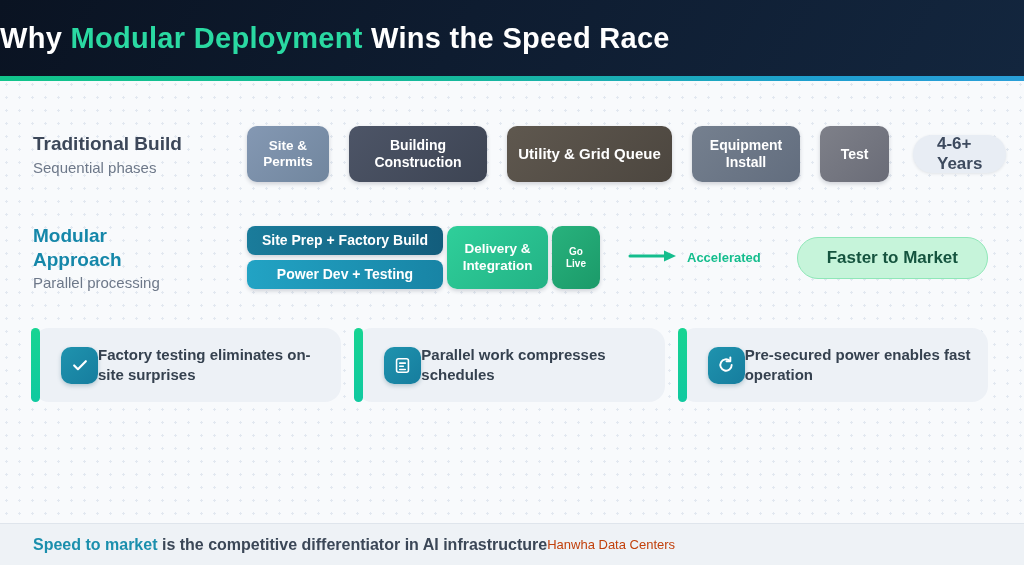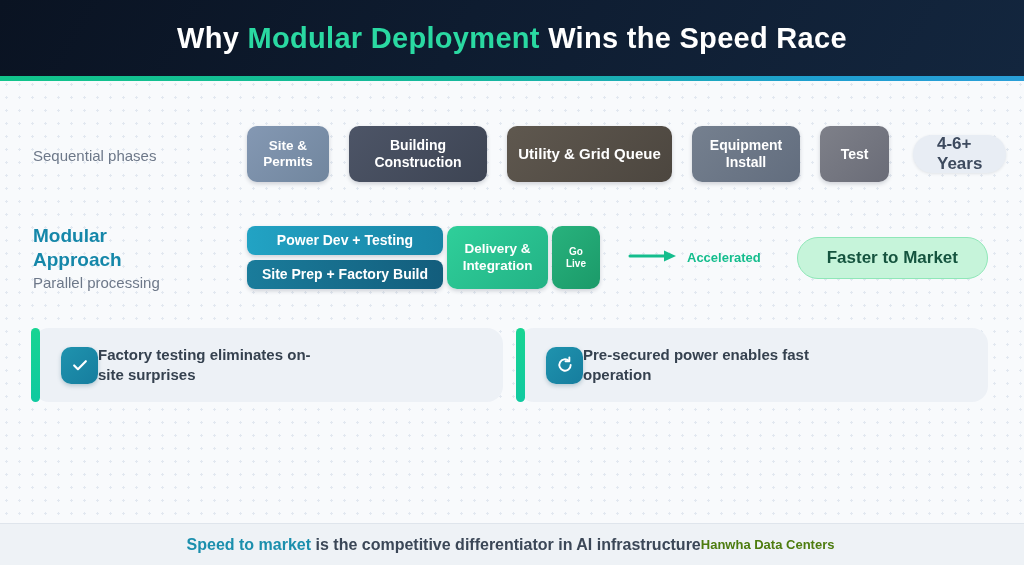--- a/index.html
+++ b/index.html
@@ -8,21 +8,21 @@
 
   .slide {
     position:relative; width:1024px; height:565px; overflow:hidden;
     background-color:#f8fafc;
     background-image:radial-gradient(circle, #e2e8f0 1px, transparent 1.3px);
     background-size:13px 13px;
   }
 
   
   .header {
-    height:76px; display:flex; align-items:center; justify-content:center;
+    height:76px; display:flex; align-items:center; justify-content:flex-start;
     background:linear-gradient(120deg,#0a1322 0%,#0e1c30 45%,#13263e 100%);
     position:relative;
   }
   .header h1 { font-size:29px; font-weight:700; color:#ffffff; letter-spacing:0.3px; }
   .header .hl { color:#2ad9a2; }
   .accent-bar {
     height:5px;
     background:linear-gradient(90deg,#12c48b 0%,#16b89c 45%,#1f9fd0 80%,#2a9fd8 100%);
   }
 
@@ -87,61 +87,62 @@
     background:linear-gradient(135deg,#1f93ae,#167d9e);
     display:flex; align-items:center; justify-content:center;
     box-shadow:0 2px 4px rgba(20,80,100,0.25);
   }
   .card-text { font-size:15px; font-weight:600; color:#35414f; line-height:1.35; max-width:236px; }
 
   
   .footer {
     position:absolute; left:0; right:0; bottom:0; height:42px;
     background:#eef2f6; border-top:1px solid #dfe5ec;
-    display:flex; align-items:center; justify-content:center;
+    display:flex; align-items:center; justify-content:flex-start;
     padding:0 36px 0 33px;
   }
   .footer-text { font-size:16px; font-weight:700; color:#3b4757; }
   .footer-text .hl { color:#1b8fad; }
-  .brand { font-size:13px; font-weight:700; color:#4d7c0f; }
+  .brand { font-size:13px; font-weight:400; color:#c2410c; }
 </style>
 </head>
 <body>
 
 <div class="slide">
 
   <div class="header">
     <h1><span>Why </span><span class="hl">Modular Deployment</span><span> Wins the Speed Race</span></h1>
   </div>
   <div class="accent-bar"></div>
 
   <div class="main">
 
     <section class="timeline-row row-trad">
       <div class="row-label">
+        <div class="row-title">Traditional Build</div>
         <div class="row-sub">Sequential phases</div>
       </div>
       <div class="phases-trad">
         <div class="phase p-site-permits">Site &amp; Permits</div>
         <div class="phase p-building">Building Construction</div>
         <div class="phase p-utility">Utility &amp; Grid Queue</div>
         <div class="phase p-equipment">Equipment Install</div>
         <div class="phase p-test">Test</div>
       </div>
       <div class="duration-pill">4-6+ Years</div>
     </section>
 
     <section class="timeline-row row-mod">
       <div class="row-label">
         <div class="row-title modular-title">Modular Approach</div>
         <div class="row-sub">Parallel processing</div>
       </div>
       <div class="parallel-stack">
+        <div class="phase p-siteprep">Site Prep + Factory Build</div>
         <div class="phase p-powerdev">Power Dev + Testing</div>
-        <div class="phase p-siteprep">Site Prep + Factory Build</div>
       </div>
       <div class="phase p-delivery">Delivery &amp; Integration</div>
       <div class="phase p-golive">Go Live</div>
       <div class="arrow-group">
         <span>
           <svg width="50" height="14" viewBox="0 0 50 14">
             <line x1="2" y1="7" x2="38" y2="7" stroke="#14bd8d" stroke-width="3" stroke-linecap="round"></line>
             <path d="M36 1.5 L48 7 L36 12.5 Z" fill="#14bd8d"></path>
           </svg>
         </span>
@@ -156,20 +157,32 @@
     <div class="card">
       <span class="card-accent"></span>
       <div class="card-icon">
         <svg width="20" height="20" viewBox="0 0 24 24">
           <path d="M5 12.5l4.5 4.5L19 7.5" stroke="#ffffff" stroke-width="2.6" fill="none" stroke-linecap="round" stroke-linejoin="round"></path>
         </svg>
       </div>
       <p class="card-text">Factory testing eliminates on-site surprises</p>
     </div>
 
+    <div class="card">
+      <span class="card-accent"></span>
+      <div class="card-icon">
+        <svg width="19" height="19" viewBox="0 0 24 24">
+          <rect x="4.5" y="3.5" width="15" height="17" rx="2.5" stroke="#ffffff" stroke-width="2" fill="none"></rect>
+          <line x1="8.5" y1="9" x2="15.5" y2="9" stroke="#ffffff" stroke-width="2" stroke-linecap="round"></line>
+          <line x1="8.5" y1="13" x2="13" y2="13" stroke="#ffffff" stroke-width="2" stroke-linecap="round"></line>
+          <line x1="8.5" y1="17" x2="15.5" y2="17" stroke="#ffffff" stroke-width="2" stroke-linecap="round"></line>
+        </svg>
+      </div>
+      <p class="card-text">Parallel work compresses schedules</p>
+    </div>
 
     <div class="card">
       <span class="card-accent"></span>
       <div class="card-icon">
         <svg width="20" height="20" viewBox="0 0 24 24" fill="none">
           <path d="M18.8 12a6.8 6.8 0 1 1-2.1-4.9" stroke="#ffffff" stroke-width="2.3" stroke-linecap="round"></path>
           <path d="M17.2 2.8 L17.2 7.4 L12.6 7.4" stroke="#ffffff" stroke-width="2.3" stroke-linecap="round" stroke-linejoin="round"></path>
         </svg>
       </div>
       <p class="card-text">Pre-secured power enables fast operation</p>

